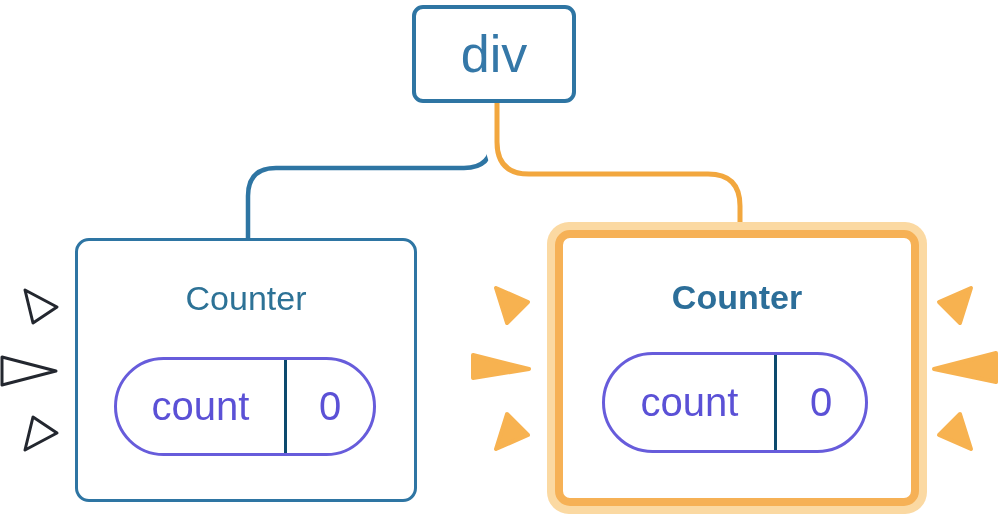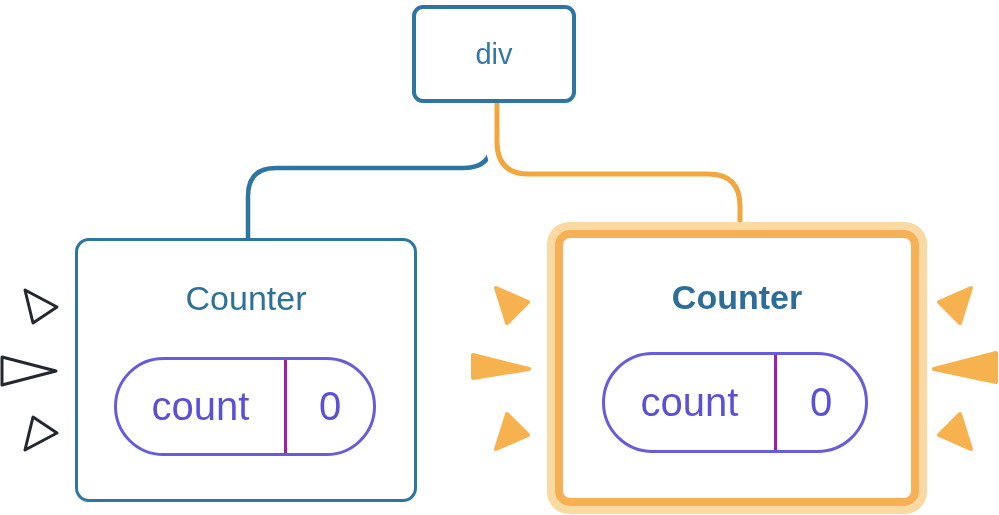--- a/index.html
+++ b/index.html
@@ -9,21 +9,21 @@
   }
   #wires{position:absolute;left:0;top:0;z-index:1;}
   .node{position:absolute;z-index:2;box-sizing:border-box;background:#fff;}
 
   
   #root-node{
     left:412px;top:5px;width:164px;height:98px;
     border:4.5px solid #2E75A3;border-radius:11px;
     display:flex;align-items:center;justify-content:center;
   }
-  #root-node .lbl{font-size:29px;color:#3578A8;}
+  #root-node .lbl{font-size:52px;color:#3578A8;}
 
   
   #card-left{
     left:75px;top:238px;width:342px;height:264px;
     border:3.5px solid #2E75A3;border-radius:14px;
   }
   .card-title{
     position:absolute;left:0;right:0;text-align:center;
     font-size:34px;color:#2D7296;
   }
@@ -47,21 +47,21 @@
     position:absolute;box-sizing:border-box;
     border:3px solid #675CDB;border-radius:60px;
     display:flex;background:#fff;
   }
   #pill-left{left:36px;top:116px;width:262px;height:99px;}
   #pill-right{left:39px;top:114px;width:266px;height:101px;}
   .pill .cell{
     display:flex;align-items:center;justify-content:center;
     font-size:40px;color:#5B51D6;height:100%;box-sizing:border-box;
   }
-  .pill .cell.name{border-right:3px solid #a21caf;}
+  .pill .cell.name{border-right:3px solid #0c4a6e;}
   #pill-left .cell.name{width:170px;}
   #pill-left .cell.value{flex:1;}
   #pill-right .cell.name{width:172px;}
   #pill-right .cell.value{flex:1;}
 </style>
 </head>
 <body>
 
 <div id="stage">
 

